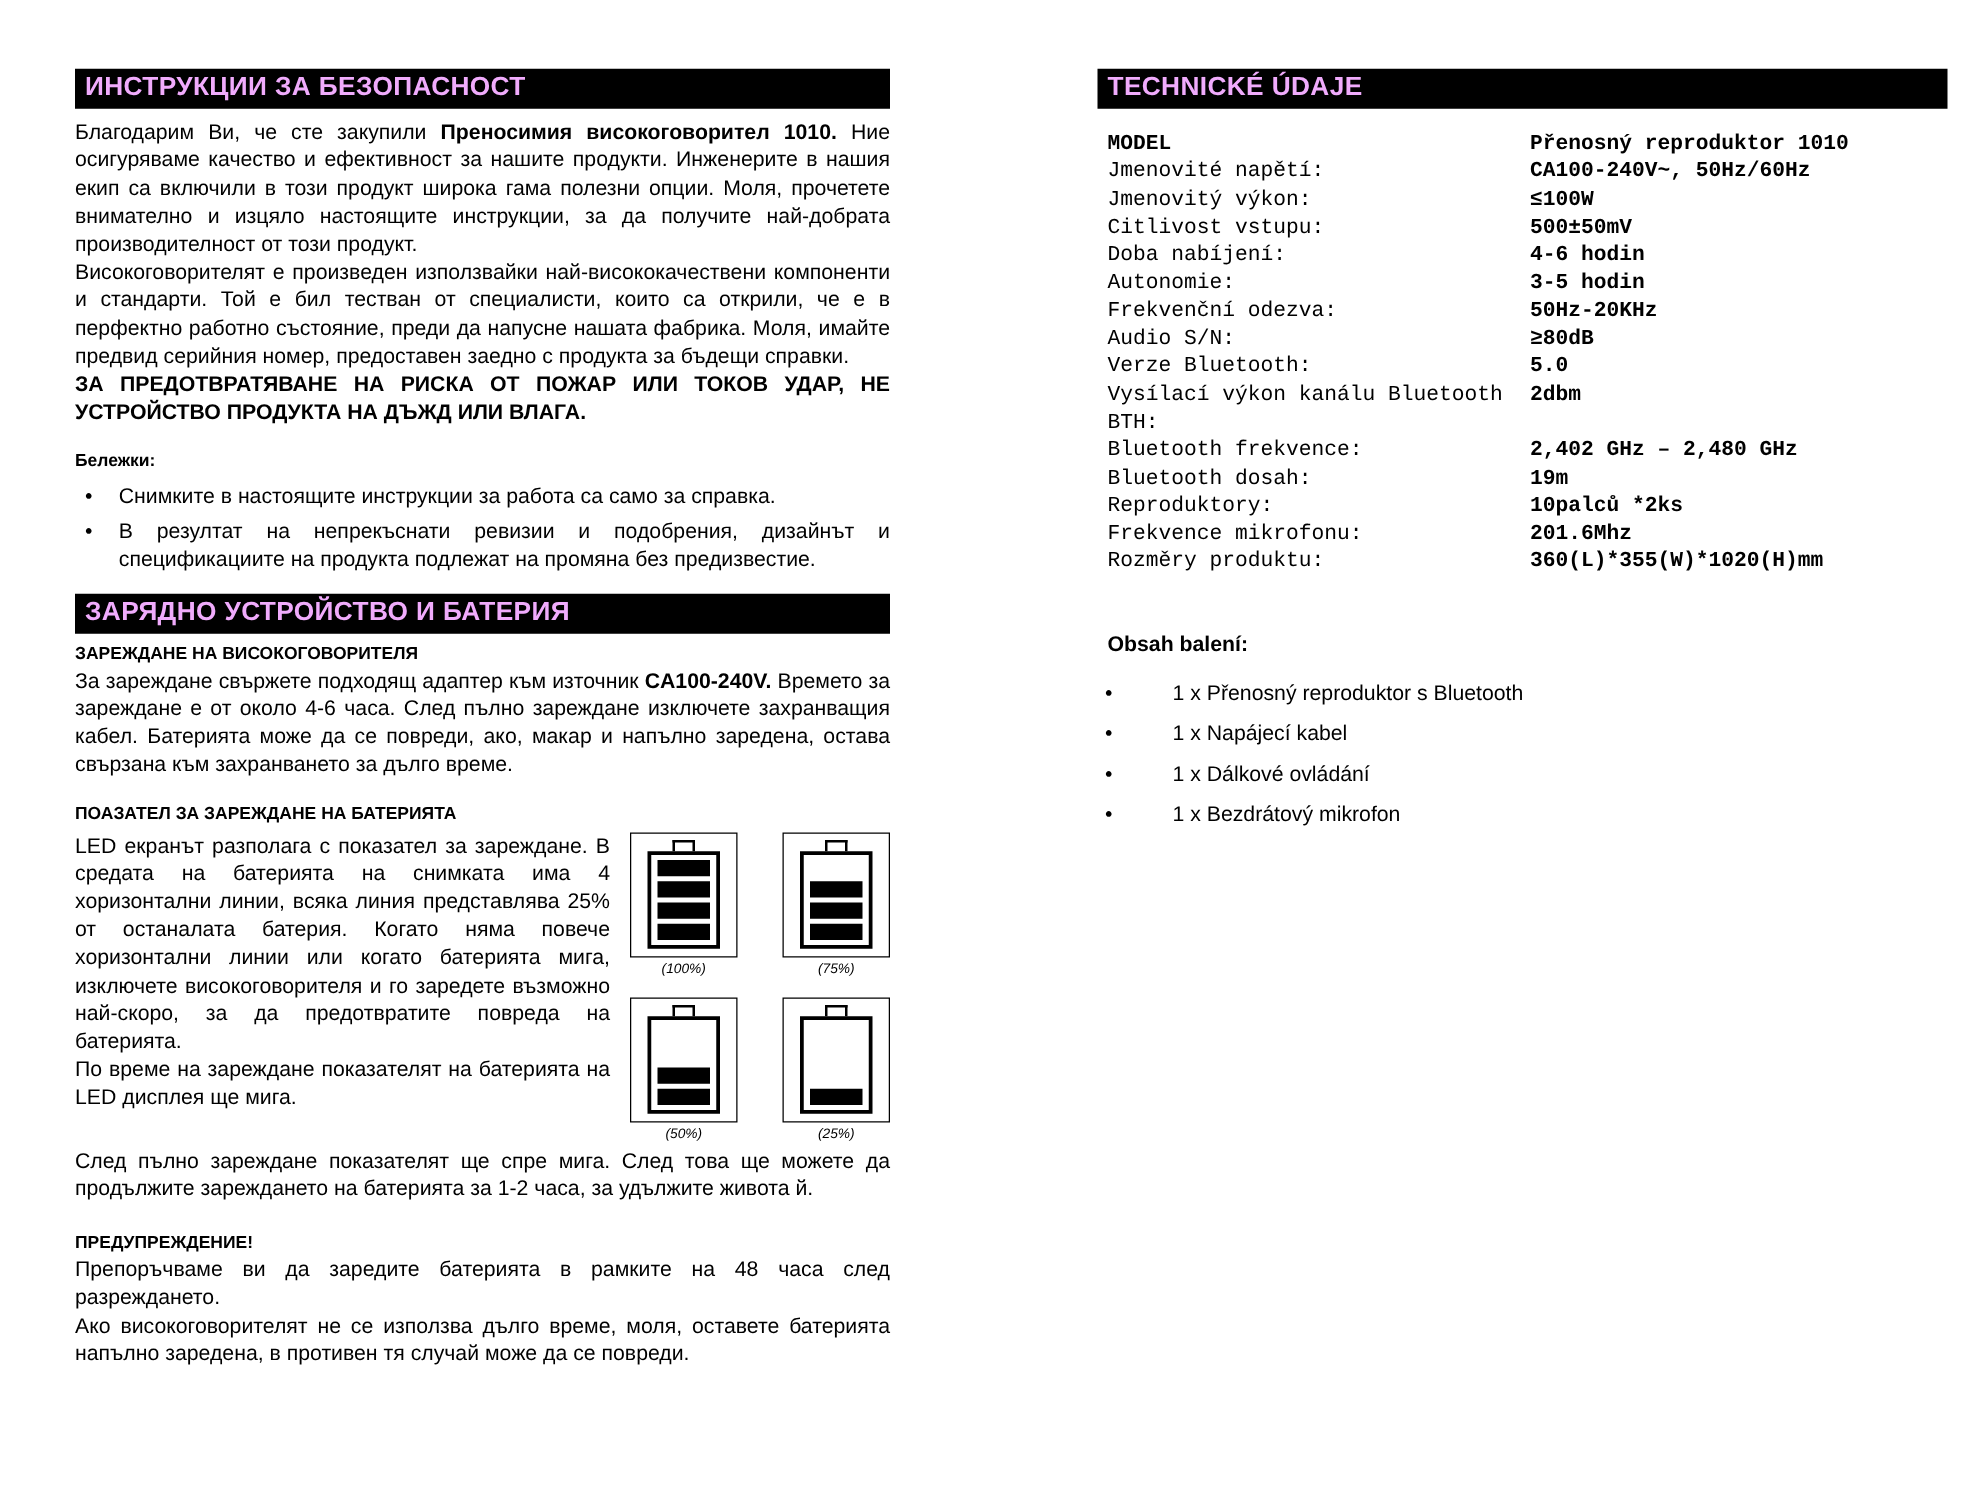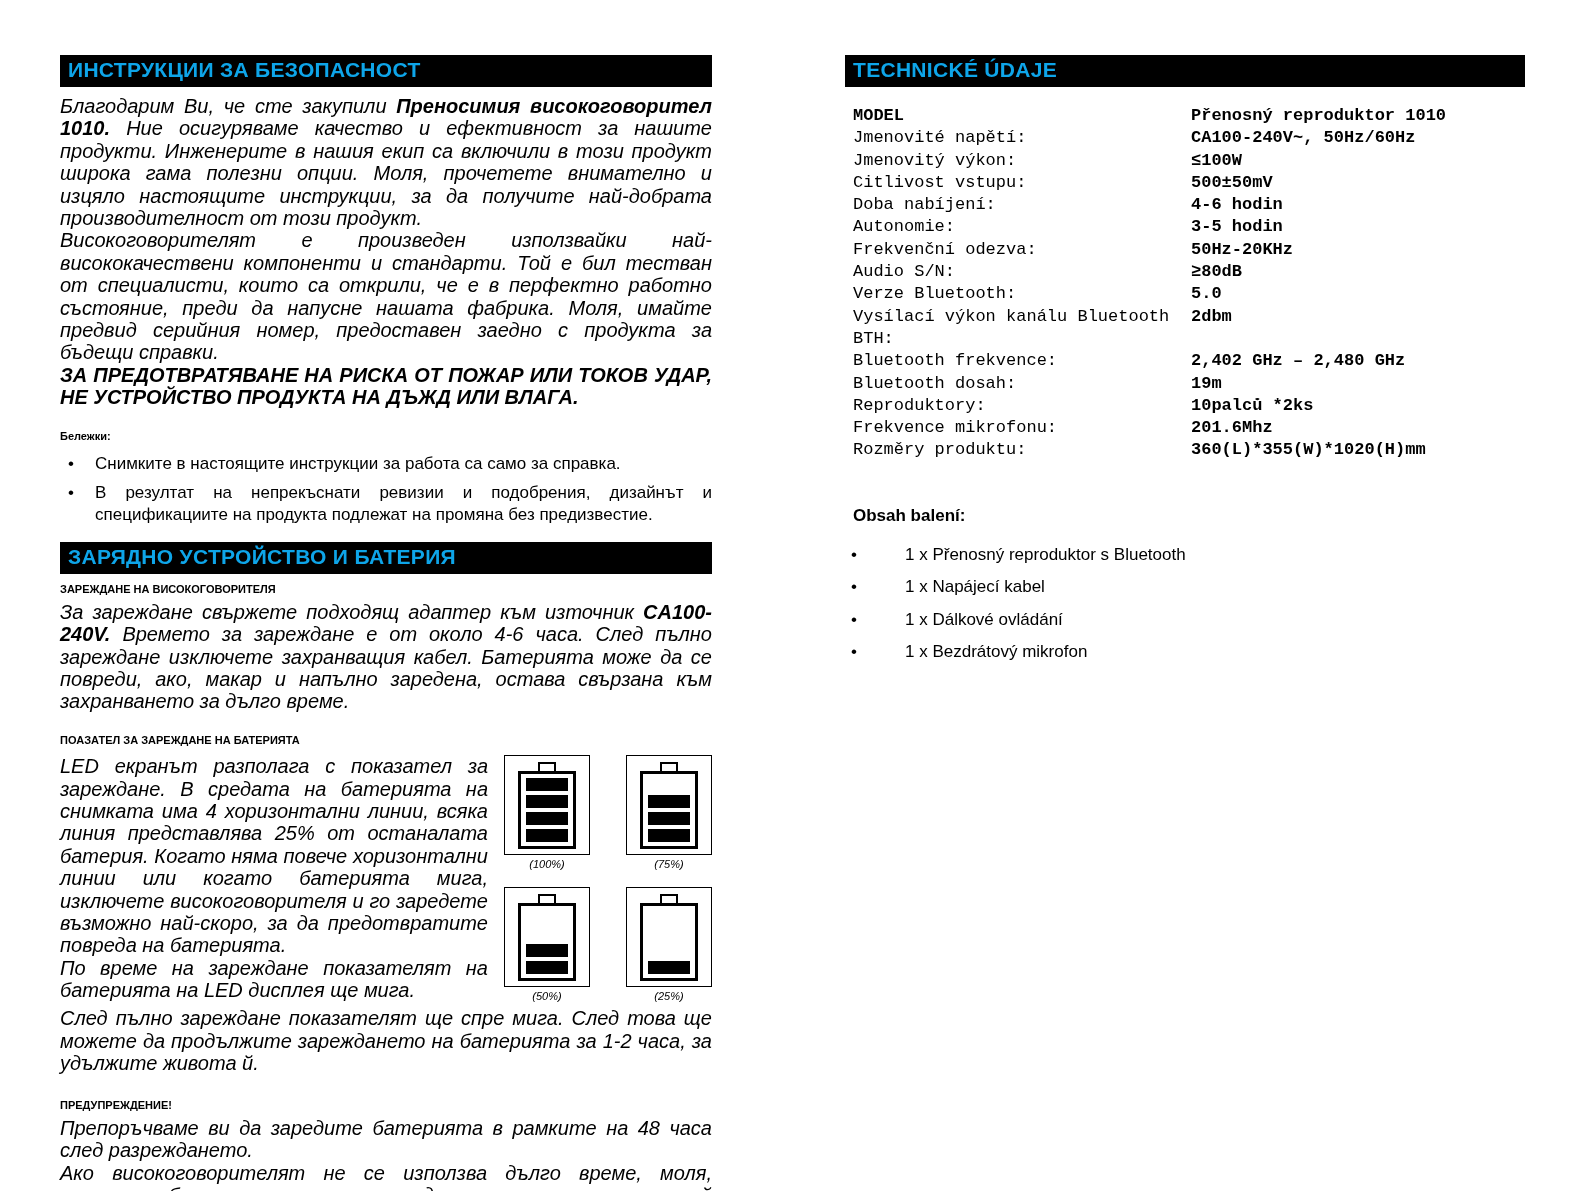--- a/index.html
+++ b/index.html
@@ -6,34 +6,34 @@
   html, body { margin: 0; padding: 0; }
   body {
     width: 1587px; height: 1191px;
     background: #ffffff;
     color: #000;
     font-family: "Liberation Sans", sans-serif;
     position: relative;
     overflow: hidden;
   }
   .col-left  { position: absolute; left: 60px;  top: 55px; width: 652px; }
-  .col-right { position: absolute; left: 845px; top: 55px; width: 680px; }
+  .col-right { position: absolute; left: 878px; top: 55px; width: 680px; }
 
   .black-bar {
-    background: #000; color: #0ea5e9;
+    background: #000; color: #f0abfc;
     font-weight: 700; font-size: 21px;
     padding: 3px 8px 5px 8px;
     letter-spacing: 0.3px;
   }
   .body-text {
-    font-size: 20px; line-height: 22.4px;
-    text-align: justify; margin: 0; font-style: italic;
+    font-size: 17px; line-height: 22.4px;
+    text-align: justify; margin: 0;
   }
   .bold { font-weight: 700; }
-  .sub-heading { font-size: 11px; font-weight: 700; margin: 0; line-height: 22.4px; }
+  .sub-heading { font-size: 14px; font-weight: 700; margin: 0; line-height: 22.4px; }
 
   
   .bullet-list { margin: 6px 0 0 0; padding: 0; list-style: none; }
   .bullet-list .bullet-item {
     position: relative; padding-left: 35px;
     font-size: 17px; line-height: 22.4px;
     text-align: justify; margin-bottom: 6px;
   }
   .bullet-list .bullet-item::before {
     content: "\2022"; position: absolute; left: 8px; top: 0;

